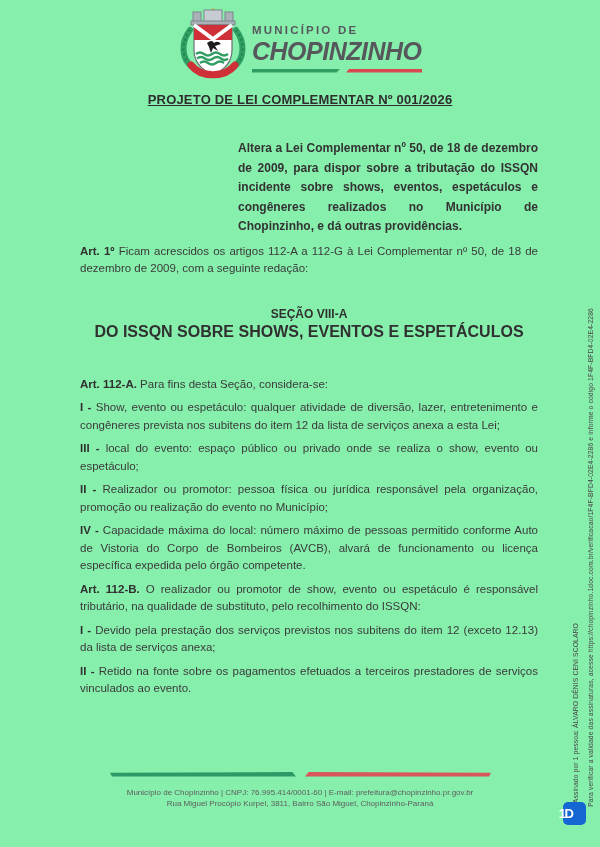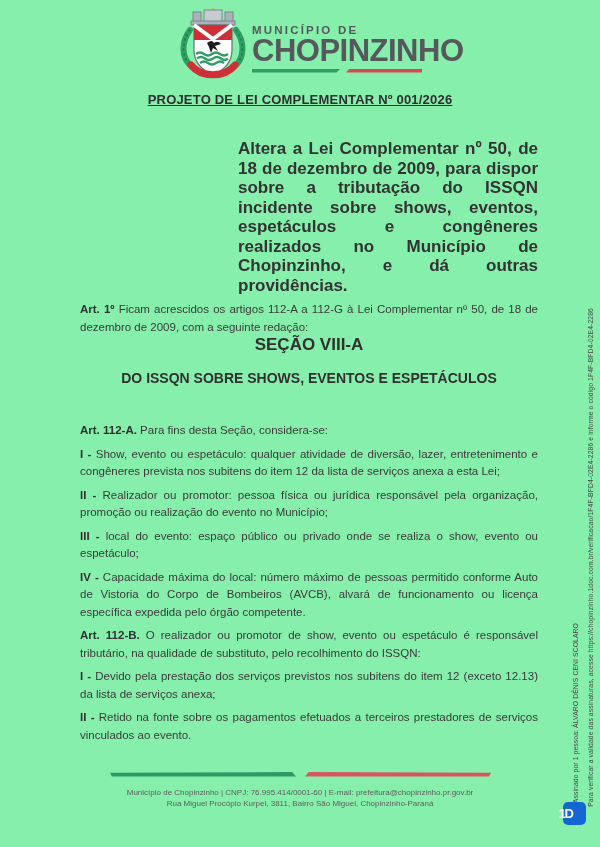--- a/index.html
+++ b/index.html
@@ -15,52 +15,52 @@
   }
   
   .header { position: relative; height: 80px; }
   .crest { position: absolute; left: 178px; top: 8px; }
   .wordmark { position: absolute; left: 252px; top: 24px; width: 175px; }
   .wm-small {
     font-size: 11.5px; font-weight: bold; letter-spacing: 2.2px;
     color: #56585c; white-space: nowrap;
   }
   .wm-large {
-    font-size: 31px; font-weight: bold; letter-spacing: -0.5px;
-    color: #56585c; line-height: 30px; white-space: nowrap;
+    font-size: 25px; font-weight: bold; letter-spacing: -0.5px;
+    color: #56585c; line-height: 30px; white-space: nowrap; font-style: italic;
   }
   .wm-bars { position: relative; height: 4px; margin-top: 3px; }
   .wm-bar-green { position: absolute; left: 0; top: 0; width: 88px; height: 3.5px;
     background: #2f9e63; clip-path: polygon(0 0, 100% 0, 96% 100%, 0 100%); }
   .wm-bar-red { position: absolute; left: 94px; top: 0; width: 76px; height: 3.5px;
     background: #d8494f; clip-path: polygon(4% 0, 100% 0, 100% 100%, 0 100%); }
   
   .doc-title {
     margin-top: 12px; text-align: center;
     font-size: 13px; font-weight: bold; color: #2e2e2e;
     text-decoration: underline; letter-spacing: 0.2px;
   }
   
   .content { margin: 0 62px 0 80px; }
   .ementa {
     margin: 32px 0 0 158px; width: 300px;
-    font-size: 17px; font-weight: bold; line-height: 19.5px;
+    font-size: 12px; font-weight: bold; line-height: 19.5px;
     text-align: justify; color: #333333;
   }
   .para {
     margin-top: 6px;
     font-size: 11.5px; line-height: 17.5px;
     text-align: justify; color: #3a3a3a;
   }
   .para strong { color: #303030; }
   .para-art1 { }
-  .sec-label { text-align: center;
-    font-size: 17px; font-weight: bold; color: #303030; line-height: 17.5px; }
-  .sec-title { margin-top: 16px; text-align: center;
-    font-size: 14px; font-weight: bold; color: #303030; line-height: 17.5px; }
+  .sec-label { margin-top: 28px; text-align: center;
+    font-size: 12px; font-weight: bold; color: #303030; line-height: 17.5px; }
+  .sec-title { margin-top: 0; text-align: center;
+    font-size: 16px; font-weight: bold; color: #303030; line-height: 17.5px; }
   .para-first { margin-top: 35px; }
   
   .footer-bar-green { position: absolute; left: 110px; top: 772px; width: 186px; height: 4.5px;
     background: #2d9966; clip-path: polygon(0 15%, 98% 0, 100% 100%, 1% 100%); }
   .footer-bar-red { position: absolute; left: 305px; top: 772px; width: 186px; height: 4.5px;
     background: #d8555c; clip-path: polygon(2% 0, 100% 15%, 99% 100%, 0 100%); }
   .footer-text { position: absolute; left: 40px; top: 787px; width: 520px;
     text-align: center; color: #5d5d5d; font-size: 8px; line-height: 11px; }
   
   .sig-line {
@@ -128,22 +128,22 @@
 
     <p class="ementa">Altera a Lei Complementar nº 50, de 18 de dezembro de 2009, para dispor sobre a tributação do ISSQN incidente sobre shows, eventos, espetáculos e congêneres realizados no Município de Chopinzinho, e dá outras providências.</p>
 
     <p class="para para-art1"><strong>Art. 1º</strong><span> Ficam acrescidos os artigos 112-A a 112-G à Lei Complementar nº 50, de 18 de dezembro de 2009, com a seguinte redação:</span></p>
 
     <div class="sec-label">SEÇÃO VIII-A</div>
     <div class="sec-title">DO ISSQN SOBRE SHOWS, EVENTOS E ESPETÁCULOS</div>
 
     <p class="para para-first"><strong>Art. 112-A.</strong><span> Para fins desta Seção, considera-se:</span></p>
     <p class="para"><strong>I -</strong><span> Show, evento ou espetáculo: qualquer atividade de diversão, lazer, entretenimento e congêneres prevista nos subitens do item 12 da lista de serviços anexa a esta Lei;</span></p>
+    <p class="para"><strong>III -</strong><span> local do evento: espaço público ou privado onde se realiza o show, evento ou espetáculo;</span></p>
     <p class="para"><strong>II -</strong><span> Realizador ou promotor: pessoa física ou jurídica responsável pela organização, promoção ou realização do evento no Município;</span></p>
-    <p class="para"><strong>III -</strong><span> local do evento: espaço público ou privado onde se realiza o show, evento ou espetáculo;</span></p>
     <p class="para"><strong>IV -</strong><span> Capacidade máxima do local: número máximo de pessoas permitido conforme Auto de Vistoria do Corpo de Bombeiros (AVCB), alvará de funcionamento ou licença específica expedida pelo órgão competente.</span></p>
     <p class="para"><strong>Art. 112-B.</strong><span> O realizador ou promotor de show, evento ou espetáculo é responsável tributário, na qualidade de substituto, pelo recolhimento do ISSQN:</span></p>
     <p class="para"><strong>I -</strong><span> Devido pela prestação dos serviços previstos nos subitens do item 12 (exceto 12.13) da lista de serviços anexa;</span></p>
     <p class="para"><strong>II -</strong><span> Retido na fonte sobre os pagamentos efetuados a terceiros prestadores de serviços vinculados ao evento.</span></p>
   </div>
 
   <div class="footer-bar-green"></div>
   <div class="footer-bar-red"></div>
   <div class="footer-text">
     <div>Município de Chopinzinho | CNPJ: 76.995.414/0001-60 | E-mail: prefeitura@chopinzinho.pr.gov.br</div>

